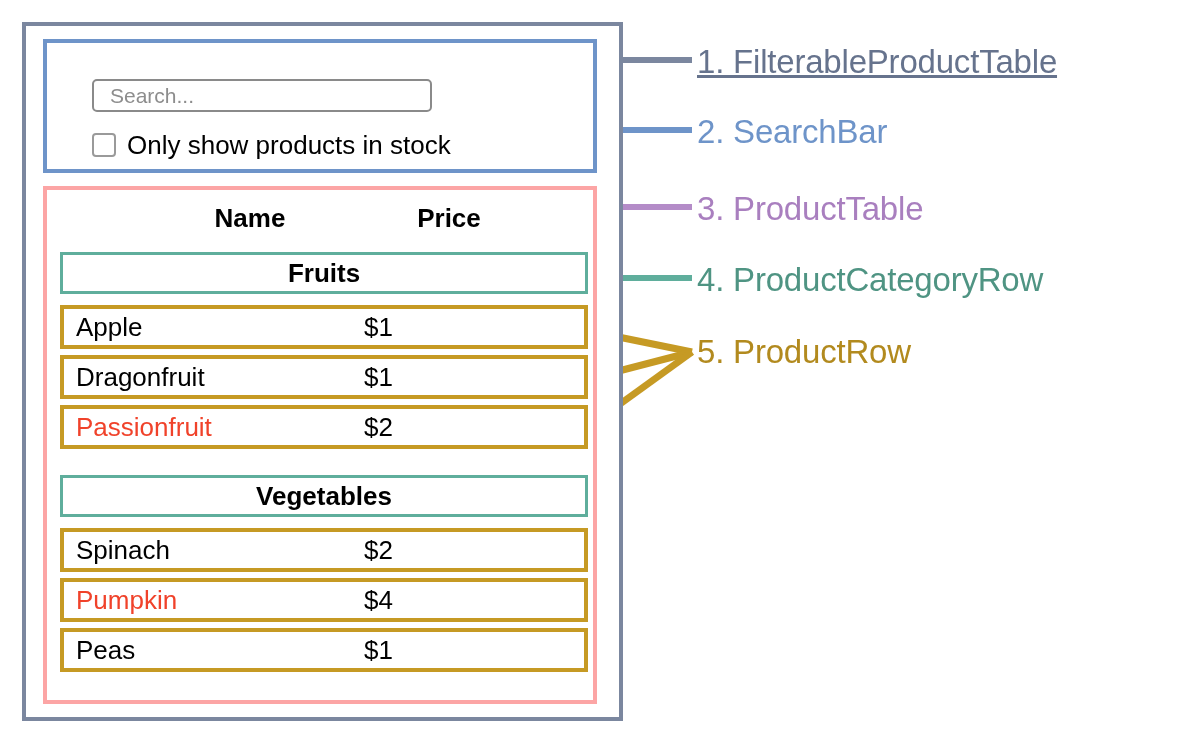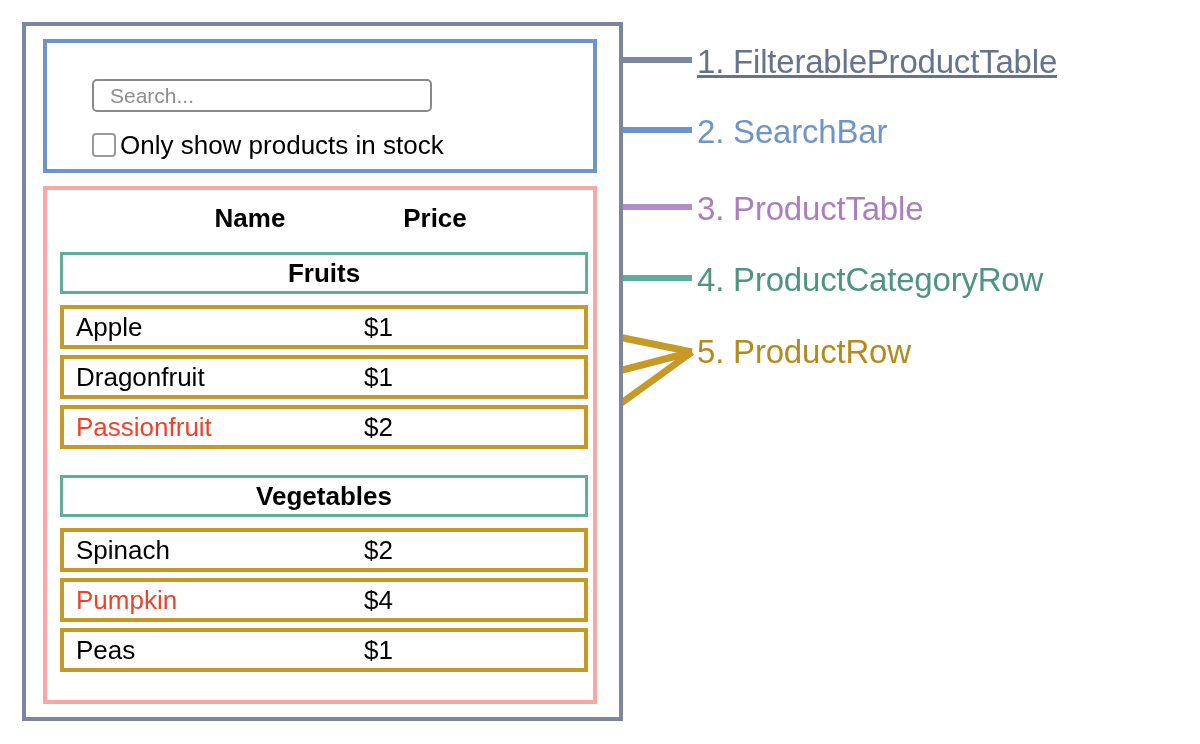--- a/index.html
+++ b/index.html
@@ -63,21 +63,21 @@
     line-height: 29px;
     white-space: nowrap;
     overflow: hidden;
   }
   .checkbox-row {
     position: absolute;
     left: 45px;
     top: 86px;
     display: flex;
     align-items: center;
-    gap: 4px;
+    gap: 11px;
     height: 32px;
   }
   .checkbox-box {
     width: 24px;
     height: 24px;
     box-sizing: border-box;
     border: 2px solid #9a9a9a;
     border-radius: 4px;
     background: #ffffff;
     flex: 0 0 auto;
@@ -115,21 +115,21 @@
     left: 128px;
     width: 150px;
     text-align: center;
     font-family: "Liberation Sans", sans-serif;
     font-weight: bold;
     font-size: 26px;
     color: #000000;
   }
   .th-price {
     position: absolute;
-    left: 318px;
+    left: 332px;
     width: 140px;
     text-align: center;
     font-family: "Liberation Sans", sans-serif;
     font-weight: bold;
     font-size: 26px;
     color: #000000;
   }
 
   .rows-area {
     position: absolute;

